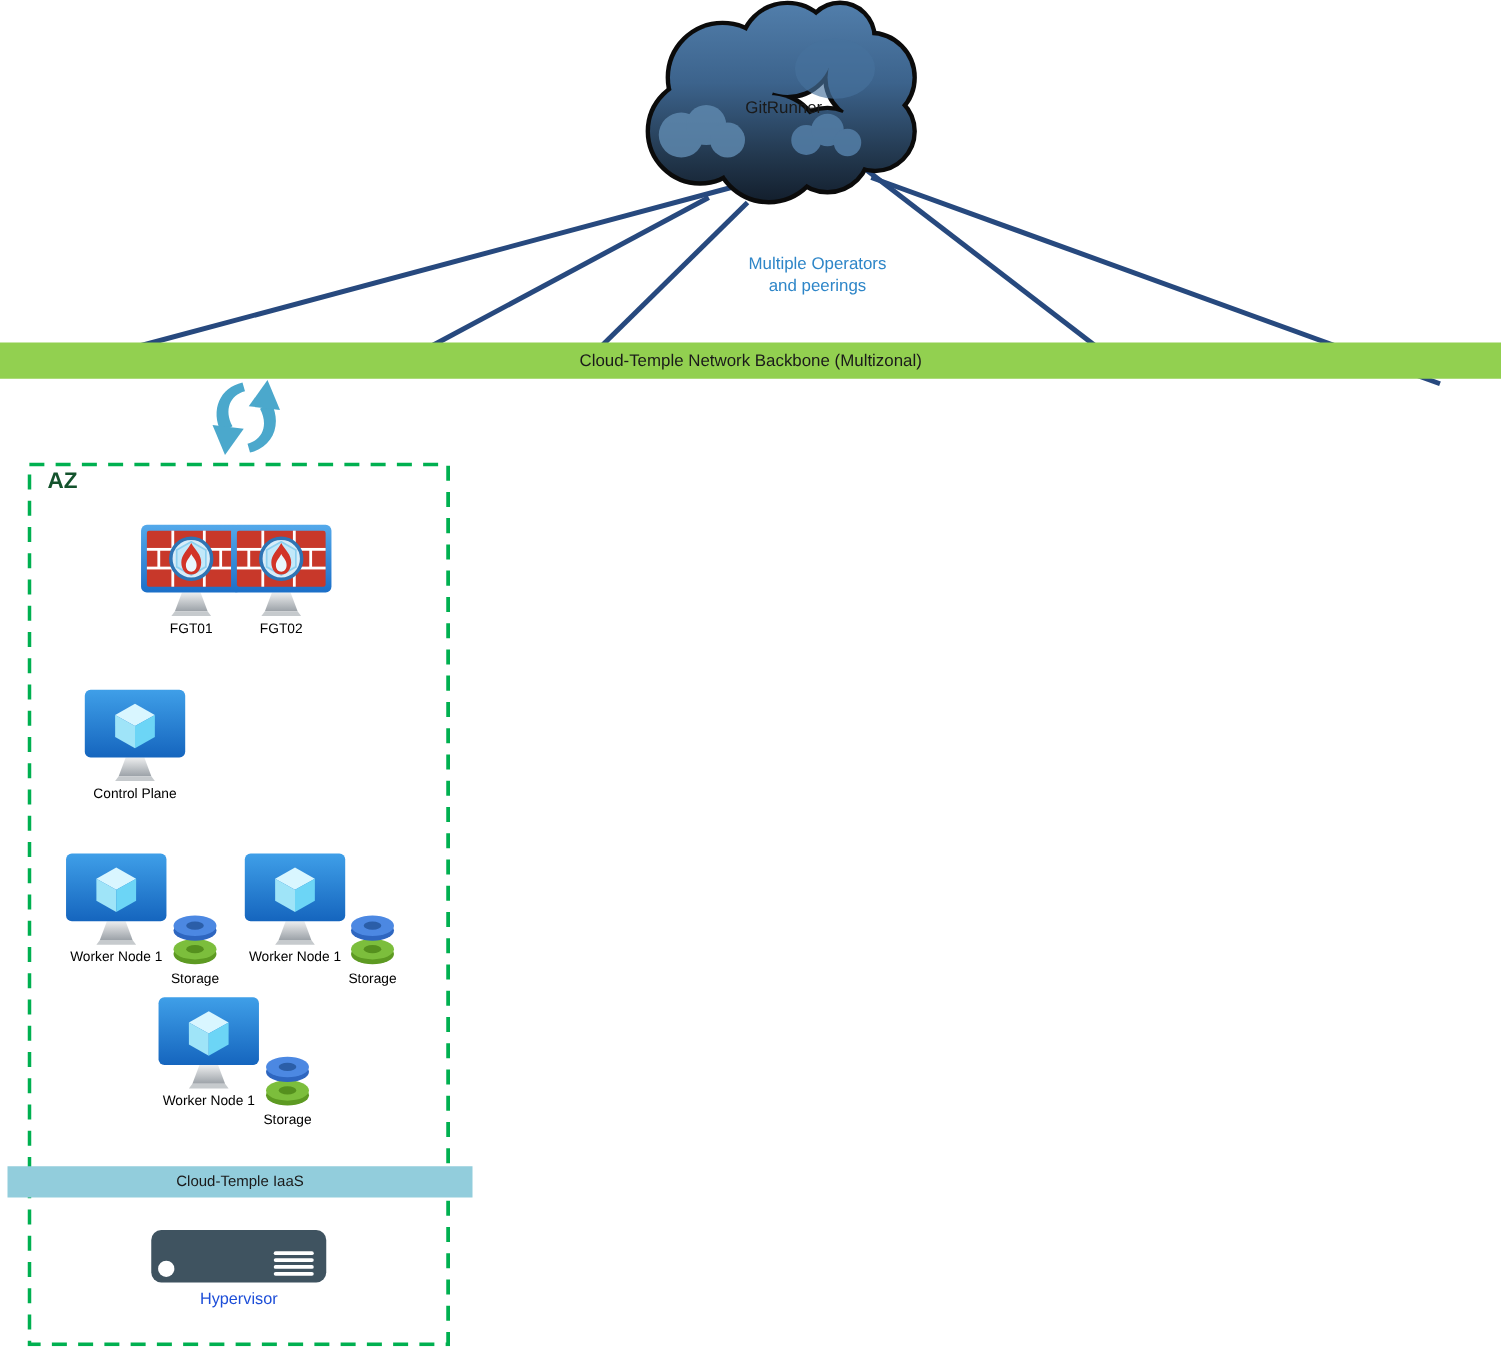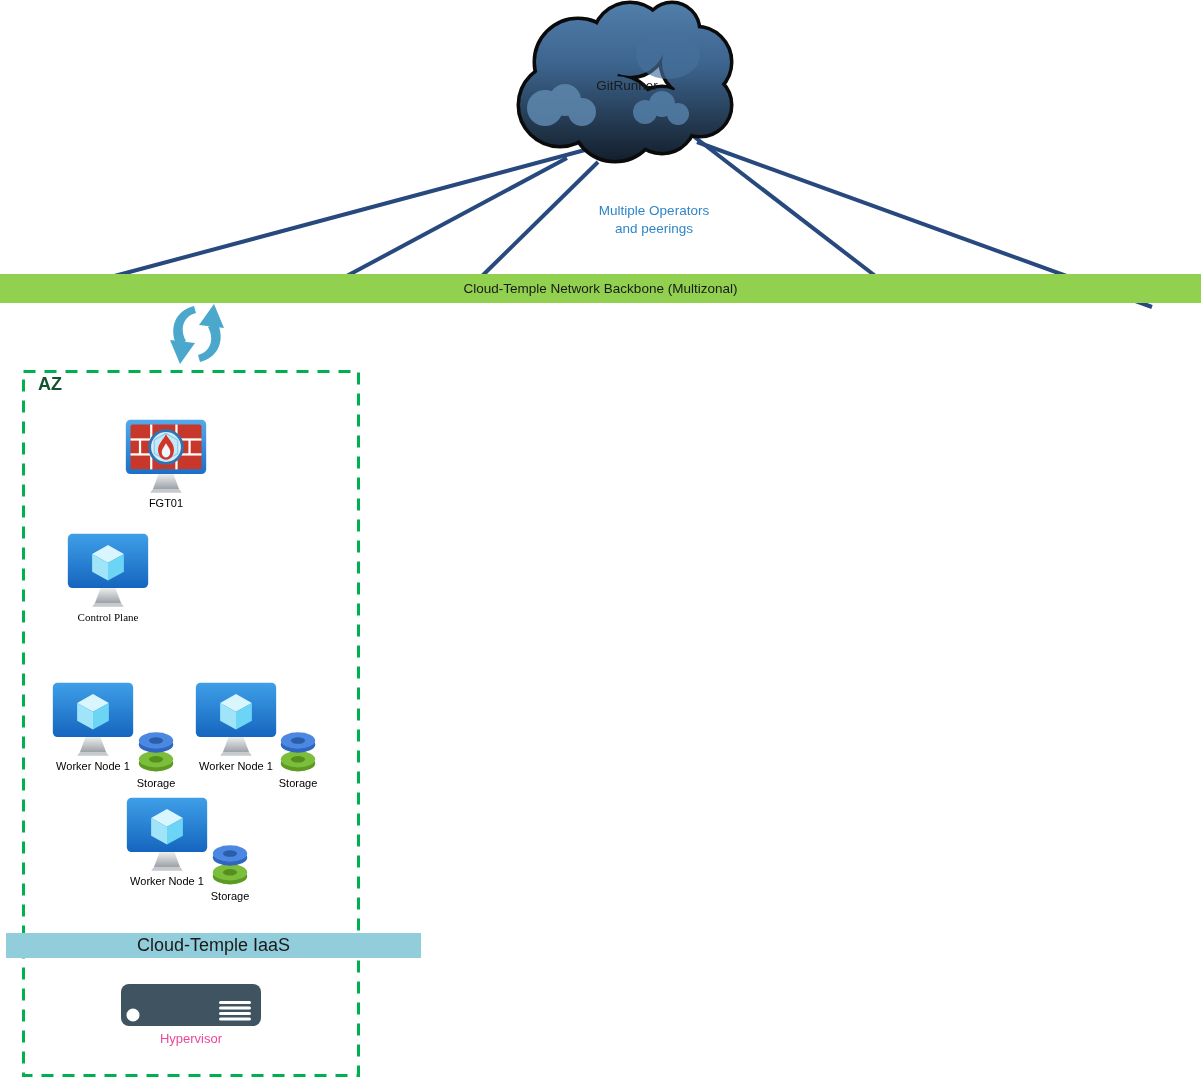--- a/index.html
+++ b/index.html
@@ -16,27 +16,27 @@
   #operators-note{left:554px;top:202px;width:200px;text-align:center;font-size:13.5px;line-height:18px;color:#2E86C8;z-index:2;}
   
   #backbone-bar{left:0;top:274px;width:1201px;height:29px;background:#92D050;z-index:2;
     text-align:center;line-height:29px;font-size:13.5px;color:#1a1a1a;}
   
   #sync-icon{left:162px;top:302px;z-index:3;}
   
   #az-box-svg{left:22px;top:370px;z-index:1;}
   #az-label{left:38px;top:374px;font-size:18px;font-weight:bold;color:#14532d;z-index:3;}
   
-  #iaas-bar{left:6px;top:933px;width:415px;height:25px;background:#92CDDC;z-index:2;
-    text-align:center;line-height:25px;font-size:18px;color:#1a1a1a;}
+  #iaas-bar{left:6px;top:933px;width:372px;height:25px;background:#92CDDC;z-index:2;
+    text-align:center;line-height:25px;font-size:12px;color:#1a1a1a;}
   
   .node{position:absolute;text-align:center;z-index:3;}
   .node svg{display:block;margin:0 auto;}
   .node .lbl{font-size:11px;color:#000;margin-top:2px;white-space:nowrap;}
-  .node .lbl-lg{font-size:13px;color:#ec4899;margin-top:3px;white-space:nowrap;}
+  .node .lbl-lg{font-size:13px;color:#1d4ed8;margin-top:3px;white-space:nowrap;}
   #defs-svg{position:absolute;width:0;height:0;overflow:hidden;}
 </style>
 </head>
 <body>
 
 <svg id="defs-svg" aria-hidden="true">
   <defs>
     <linearGradient id="gCloud" gradientUnits="userSpaceOnUse" x1="0" y1="0" x2="0" y2="175">
       <stop offset="0" stop-color="#527FAC"></stop>
         <stop offset="0.38" stop-color="#3C638C"></stop>
@@ -176,28 +176,34 @@
       <path d="M38,60 C56,56 64,38 55,20 L46,25 C53,38 48,50 36,53 Z"></path>
       <polygon points="62,26 37,23 52,2"></polygon>
     </g>
   </svg>
 
   <svg id="az-box-svg" class="abs" width="338" height="707">
     <rect x="1.5" y="1.5" width="335" height="704" fill="none" stroke="#00B050" stroke-width="3" stroke-dasharray="12 9"></rect>
   </svg>
   <div id="az-label" class="abs">AZ</div>
 
-  <div class="node" style="left:106px;top:418px;width:120px;">
+  <div class="node" style="left:93px;top:418px;width:120px;">
     <svg width="86" height="76.6" viewBox="0 0 92 82">
         <use href="#sym-fw"></use>
       </svg>
     <div class="lbl">FGT01</div>
   </div>
-
-  <div class="node" style="left:48px;top:532px;width:120px;font-family:Liberation Serif, serif;">
+  <div class="node" style="left:165px;top:418px;width:120px;">
+    <svg width="86" height="76.6" viewBox="0 0 92 82">
+        <use href="#sym-fw"></use>
+      </svg>
+    <div class="lbl">FGT02</div>
+  </div>
+
+  <div class="node" style="left:48px;top:550px;width:120px;">
     <svg width="86" height="76.6" viewBox="0 0 92 82">
         <use href="#sym-vm"></use>
       </svg>
     <div class="lbl">Control Plane</div>
   </div>
 
   <div class="node" style="left:33px;top:681px;width:120px;">
     <svg width="86" height="76.6" viewBox="0 0 92 82">
         <use href="#sym-vm"></use>
       </svg>

